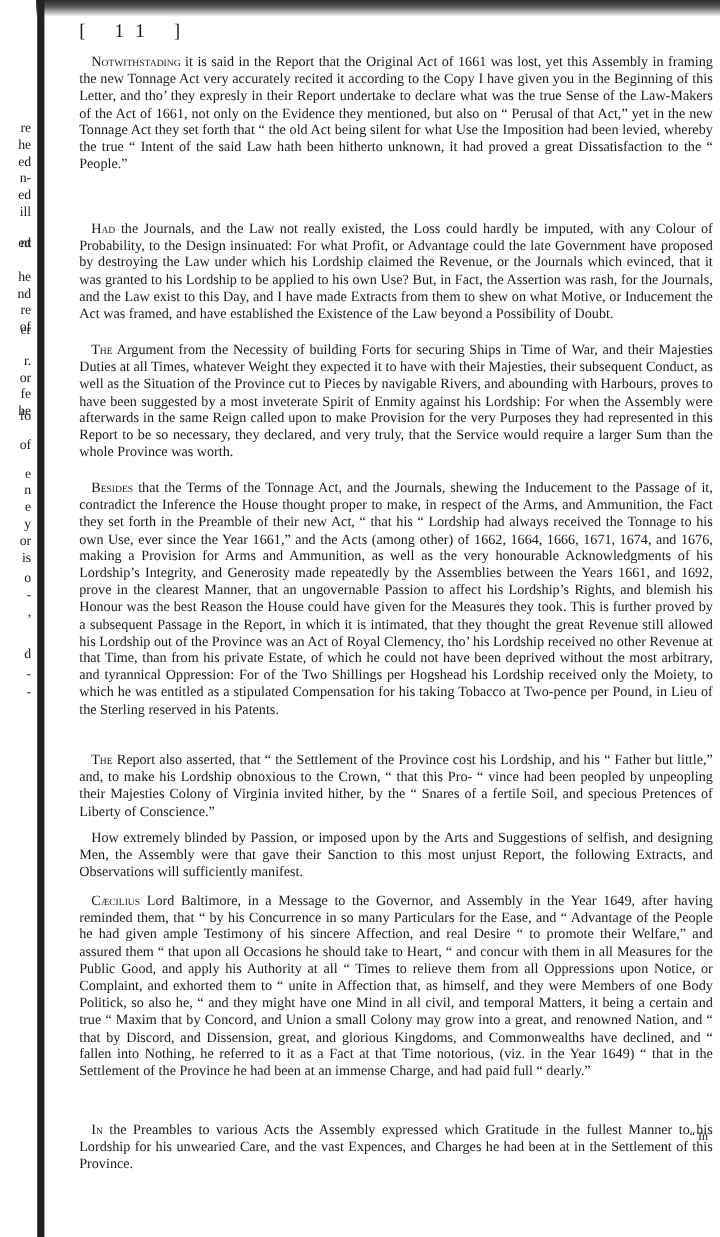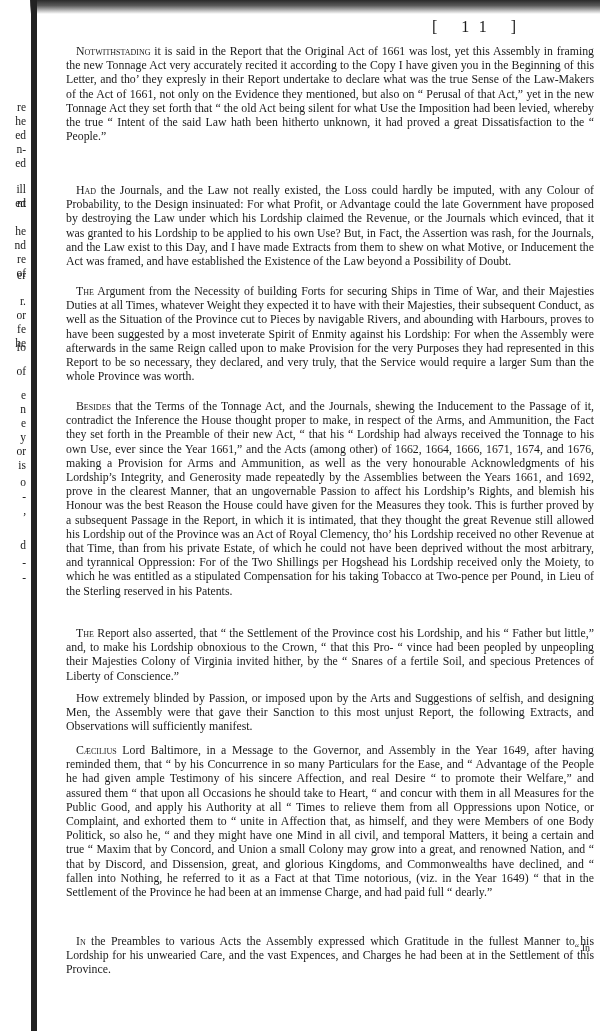--- a/index.html
+++ b/index.html
@@ -19,21 +19,21 @@
   }
   .left-fragments {
     position: absolute; left: 0; top: 0; width: 28px; height: 1031px;
     font-size: 11.5px; line-height: 14.3px; text-align: right; overflow: hidden;
   }
   .left-fragments div { position: absolute; right: 2px; white-space: nowrap; }
   .page {
     position: absolute; left: 66px; top: 0; width: 528px;
   }
   .page-number {
-    position: absolute; left: 0; width: 460px; top: 18px; text-align: right;
+    position: absolute; left: 0; width: 460px; top: 18px; text-align: left;
     font-size: 16px; letter-spacing: 10px;
   }
   .para {
     position: absolute; left: 0; width: 528px;
     font-size: 11.8px; line-height: 14.2px; text-align: justify;
     text-indent: 10px;
   }
   .para span.sc { font-variant: small-caps; font-family: Liberation Serif, serif; }
   .catchword {
     position: absolute; right: 4px; top: 942px; font-size: 10px;
@@ -43,21 +43,21 @@
 <body>
 
 <div class="top-shade"></div>
 
 <div class="left-fragments">
   <div style="top:100px">re</div>
   <div style="top:114px">he</div>
   <div style="top:128px">ed</div>
   <div style="top:142px">n-</div>
   <div style="top:156px">ed</div>
-  <div style="top:182px">ill</div>
+  <div style="top:170px">ill</div>
   <div style="top:196px">ed</div>
   <div style="top:196px">nt</div>
   <div style="top:224px">he</div>
   <div style="top:238px">nd</div>
   <div style="top:252px">re</div>
   <div style="top:266px">of</div>
   <div style="top:268px">er</div>
   <div style="top:294px">r.</div>
   <div style="top:308px">or</div>
   <div style="top:322px">fe</div>

